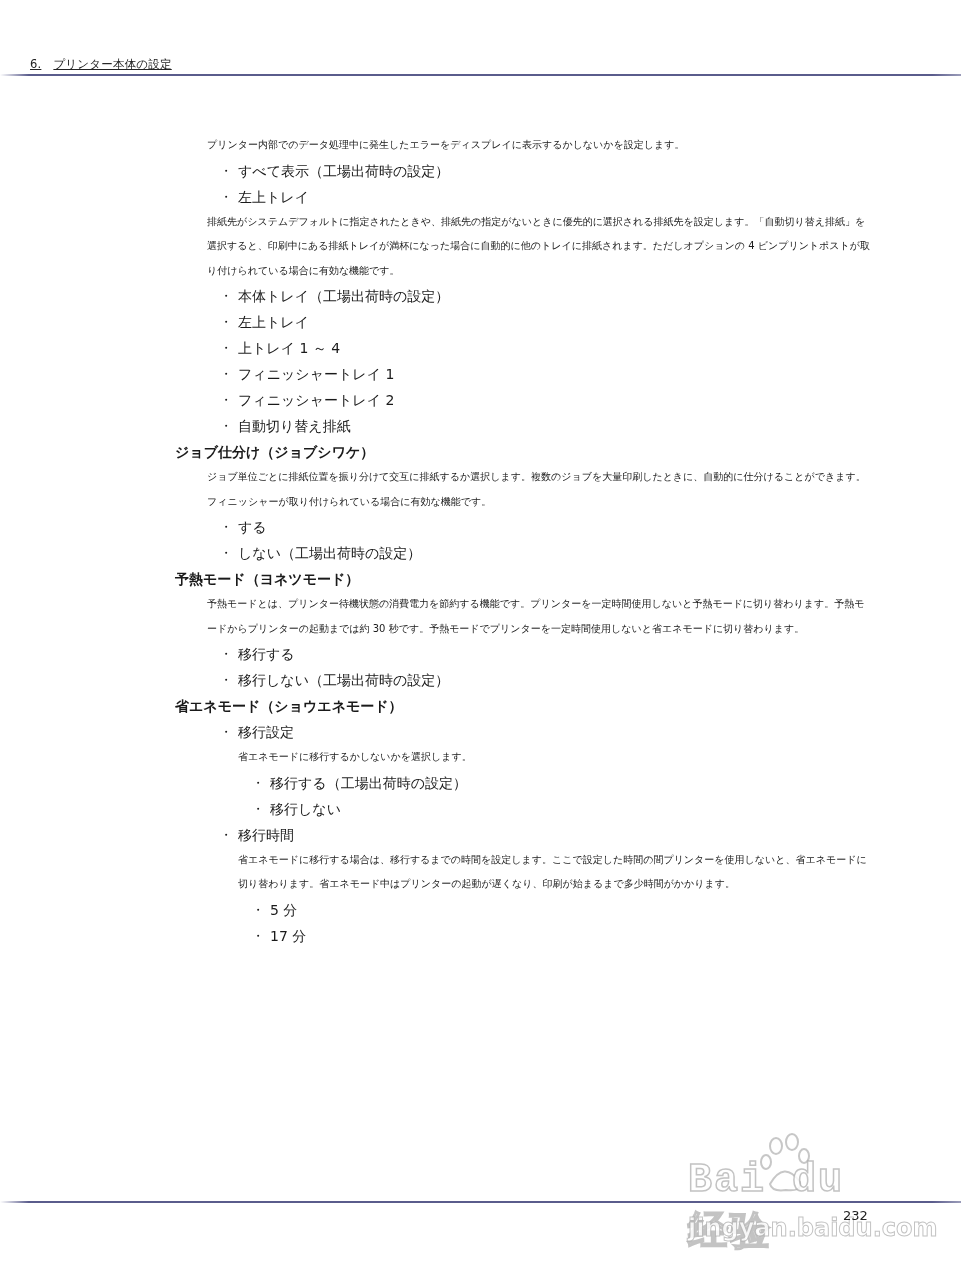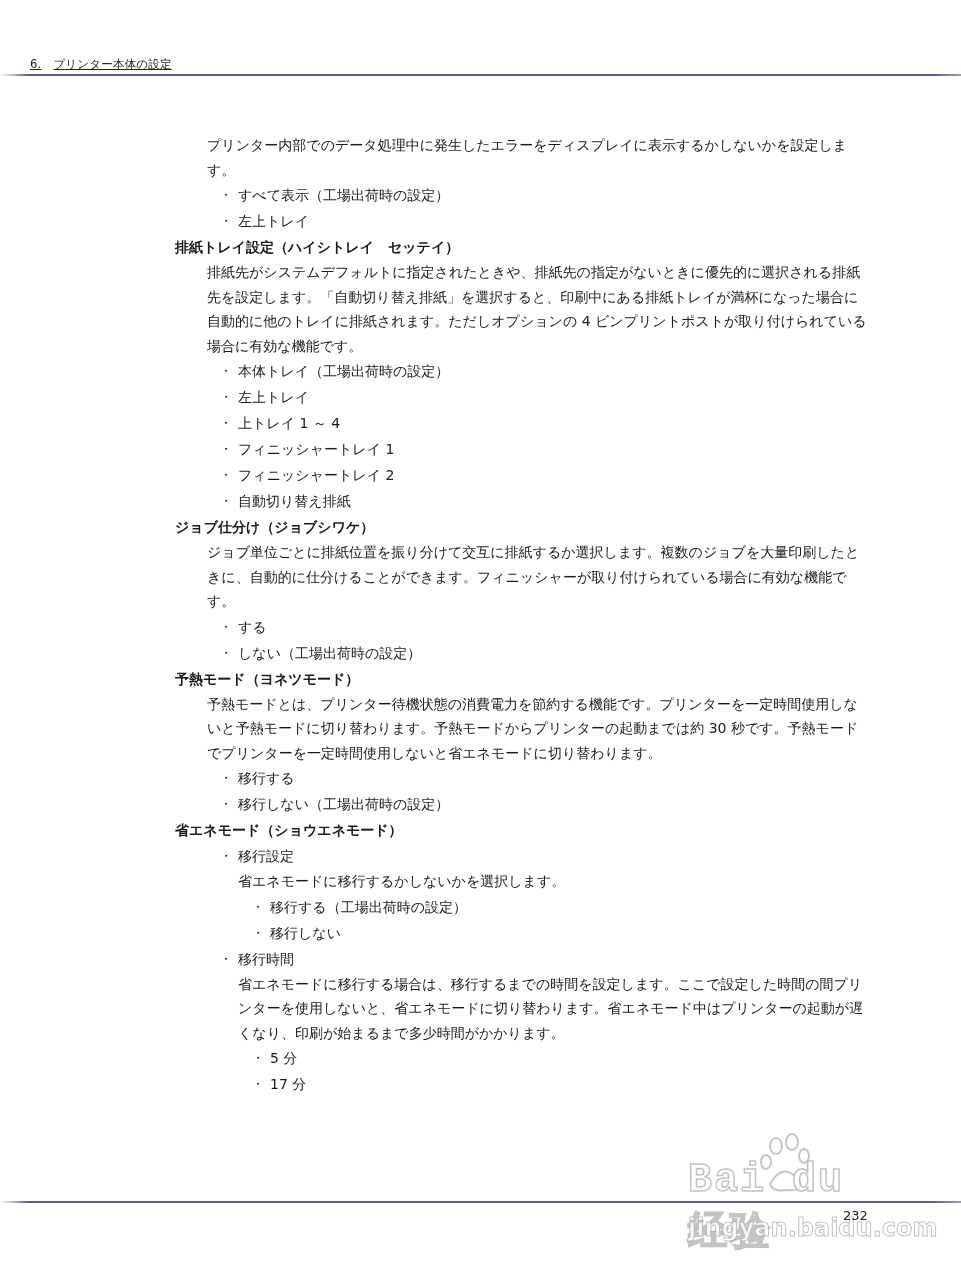--- a/index.html
+++ b/index.html
@@ -21,21 +21,21 @@
   .rule.bottom { top: 1201px; }
   .page-number {
     position: absolute; left: 843px; top: 1208px;
     font-size: 13px; color: #222;
   }
   .content { position: absolute; left: 175px; top: 133px; width: 700px; }
   .section-title {
     font-weight: bold; font-size: 14px; line-height: 26px; margin: 0;
   }
   .para {
-    margin: 0 0 0 32px; font-size: 14px; line-height: 24.5px;
+    margin: 0 0 0 32px; font-size: 10px; line-height: 24.5px;
     width: 665px;
   }
   .para.l2 { margin-left: 63px; width: 634px; }
   ul.bullets { list-style: none; margin: 0; padding: 0; }
   ul.bullets li {
     font-size: 14px; line-height: 26px; position: relative;
   }
   ul.bullets.l1 li { padding-left: 63px; }
   ul.bullets.l2 li { padding-left: 95px; }
   ul.bullets li .dot {
@@ -75,21 +75,20 @@
 
   <section>
     <p class="para">プリンター内部でのデータ処理中に発生したエラーをディスプレイに表示するかしないかを設定します。</p>
     <ul class="bullets l1">
       <li><span class="dot">・</span><span>すべて表示（工場出荷時の設定）</span></li>
       <li><span class="dot">・</span><span>左上トレイ</span></li>
     </ul>
   </section>
 
   <section>
-    <h3 class="section-title">排紙トレイ設定（ハイシトレイ　セッテイ）</h3>
     <p class="para">排紙先がシステムデフォルトに指定されたときや、排紙先の指定がないときに優先的に選択される排紙先を設定します。「自動切り替え排紙」を選択すると、印刷中にある排紙トレイが満杯になった場合に自動的に他のトレイに排紙されます。ただしオプションの 4 ビンプリントポストが取り付けられている場合に有効な機能です。</p>
     <ul class="bullets l1">
       <li><span class="dot">・</span><span>本体トレイ（工場出荷時の設定）</span></li>
       <li><span class="dot">・</span><span>左上トレイ</span></li>
       <li><span class="dot">・</span><span>上トレイ 1 ～ 4</span></li>
       <li><span class="dot">・</span><span>フィニッシャートレイ 1</span></li>
       <li><span class="dot">・</span><span>フィニッシャートレイ 2</span></li>
       <li><span class="dot">・</span><span>自動切り替え排紙</span></li>
     </ul>
   </section>

